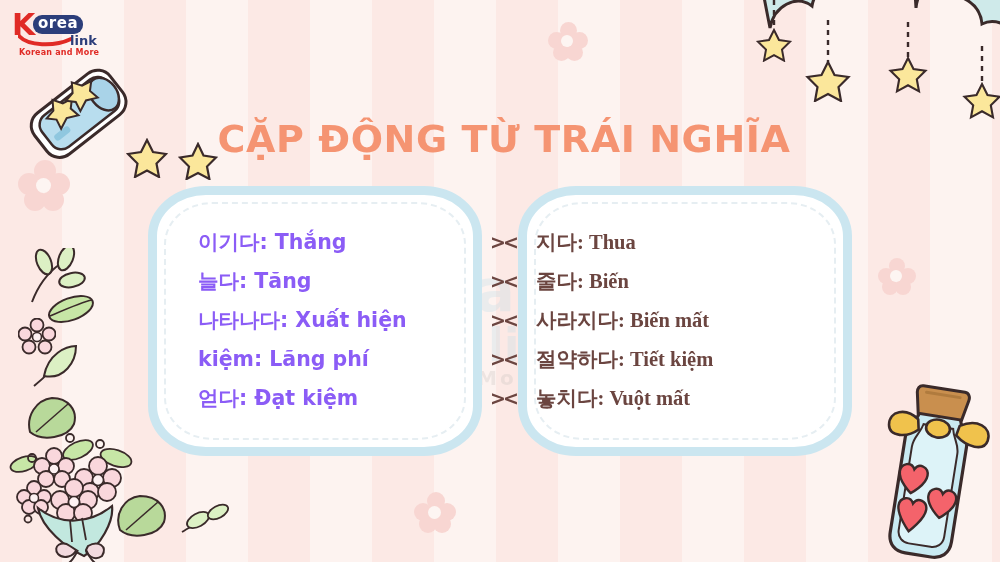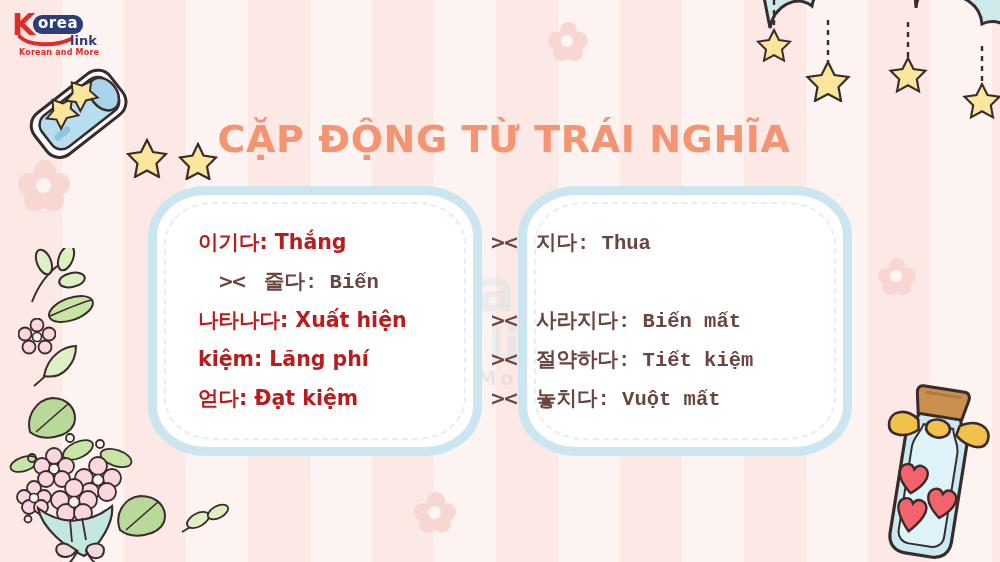--- a/index.html
+++ b/index.html
@@ -118,34 +118,34 @@
   #card-left  { left: 148px; top: 186px; width: 334px; height: 270px; }
   #card-right { left: 518px; top: 186px; width: 334px; height: 270px; }
   
   .rows { position: absolute; left: 198px; top: 222px; width: 610px; }
   .row {
     display: flex; align-items: center;
     height: 39px; margin-bottom: 0px;
   }
   .row .lcell {
     width: 272px; text-align: left;
-    font-size: 20.5px; font-weight: 700; color: #b91c1c;
+    font-size: 20.5px; font-weight: 700; color: #8b5cf6;
     font-family: "DejaVu Sans", sans-serif;
     white-space: nowrap;
   }
   .row .sep {
     width: 66px; text-align: center;
     font-size: 19px; font-weight: 700; color: #6B4540;
     font-family: "DejaVu Sans", sans-serif;
     letter-spacing: -3px;
   }
   .row .rcell {
     width: 272px; text-align: left;
     font-size: 20.5px; font-weight: 700; color: #6B4540;
-    font-family: Liberation Mono, monospace;
+    font-family: Liberation Serif, serif;
     white-space: nowrap;
   }
   
   .deco { position: absolute; pointer-events: none; }
 </style>
 </head>
 <body>
 
 <div id="stage">
 
@@ -368,20 +368,21 @@
     <div class="dash"></div>
   </div>
 
   <div class="rows" id="vocab-rows">
       <div class="row">
         <div class="lcell">이기다: Thắng</div>
         <div class="sep">&gt;&lt;</div>
         <div class="rcell">지다: Thua</div>
       </div>
       <div class="row">
+        <div class="lcell">늘다: Tăng</div>
         <div class="sep">&gt;&lt;</div>
         <div class="rcell">줄다: Biến</div>
       </div>
       <div class="row">
         <div class="lcell">나타나다: Xuất hiện</div>
         <div class="sep">&gt;&lt;</div>
         <div class="rcell">사라지다: Biến mất</div>
       </div>
       <div class="row">
         <div class="lcell">kiệm: Lãng phí</div>

